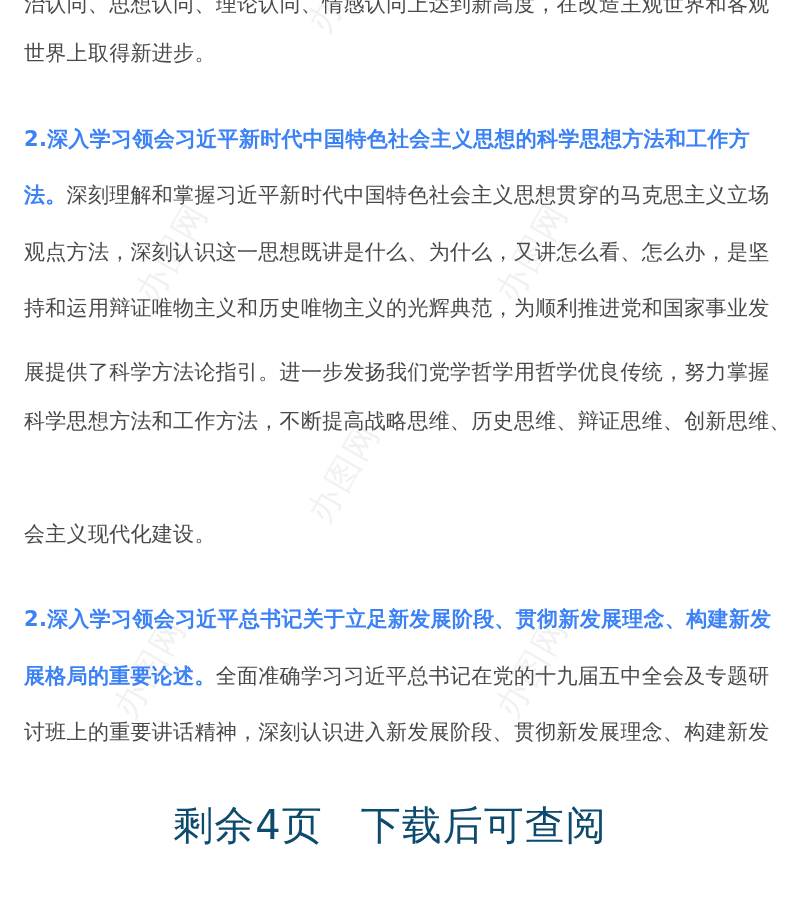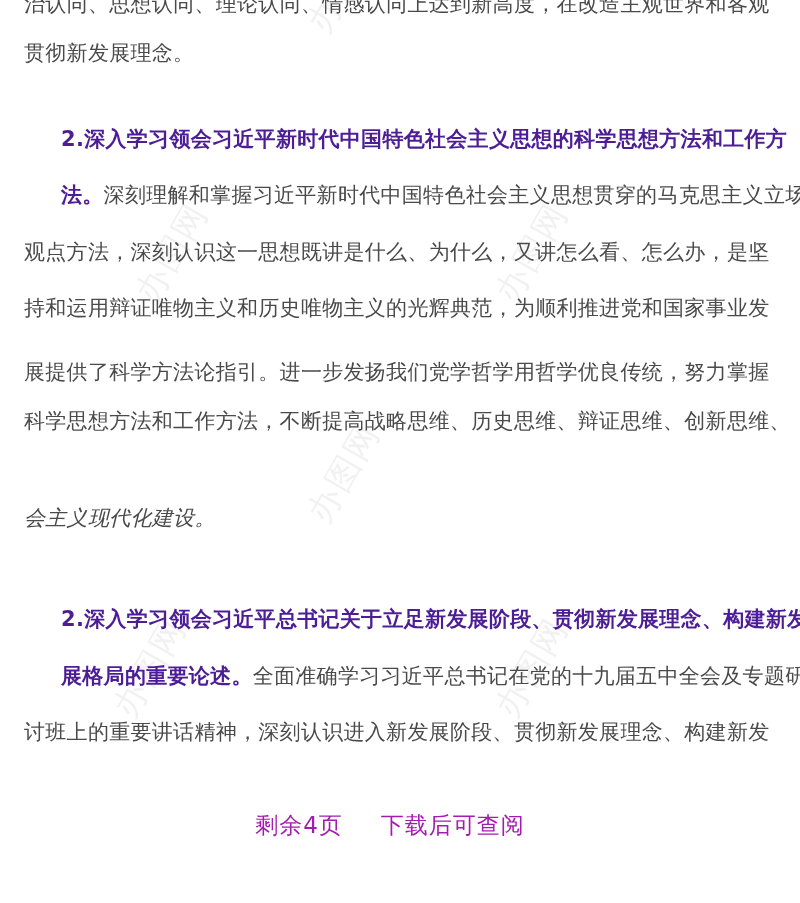--- a/index.html
+++ b/index.html
@@ -28,43 +28,42 @@
       left: 24px;
       width: 756px;
       font-size: 21px;
       line-height: 30px;
       white-space: nowrap;
       letter-spacing: 0.3px;
       color: #4a4a4a;
     }
     .line b {
       font-weight: bold;
-      color: #4c1d95;
-      margin-left: 37px;
+      color: #3b82f6;
     }
     .watermark {
       position: absolute;
       font-size: 34px;
       color: rgba(0,0,0,0.055);
       transform: rotate(-60deg);
       transform-origin: center center;
       white-space: nowrap;
       pointer-events: none;
       letter-spacing: 2px;
       font-weight: normal;
     }
     .footer-note {
       position: absolute;
       left: 0;
       top: 803px;
       width: 780px;
       text-align: center;
-      font-size: 23px;
+      font-size: 40px;
       line-height: 44px;
-      color: #a21caf;
+      color: #0c4a6e;
       letter-spacing: 1px;
     }
     .footer-note .gap {
       display: inline-block;
       width: 38px;
     }
   </style>
 </head>
 <body>
 
@@ -74,42 +73,42 @@
   <div class="watermark" style="left:478px; top:230px;">办图网</div>
   <div class="watermark" style="left:290px; top:450px;">办图网</div>
   <div class="watermark" style="left:96px; top:645px;">办图网</div>
   <div class="watermark" style="left:478px; top:645px;">办图网</div>
   <div class="watermark" style="left:290px; top:-40px;">办图网</div>
 
   <div class="line" style="top:-11px;">
     <span>治认同、思想认同、理论认同、情感认同上达到新高度，在改造主观世界和客观</span>
   </div>
   <div class="line" style="top:38px;">
-    <span>贯彻新发展理念。</span>
+    <span>世界上取得新进步。</span>
   </div>
 
   <div class="line" style="top:124px;">
     <b>2.深入学习领会习近平新时代中国特色社会主义思想的科学思想方法和工作方</b><span></span>
   </div>
   <div class="line" style="top:180px;">
     <b>法。</b><span>深刻理解和掌握习近平新时代中国特色社会主义思想贯穿的马克思主义立场</span>
   </div>
   <div class="line" style="top:293px;">
     <span>持和运用辩证唯物主义和历史唯物主义的光辉典范，为顺利推进党和国家事业发</span>
   </div>
   <div class="line" style="top:237px;">
     <span>观点方法，深刻认识这一思想既讲是什么、为什么，又讲怎么看、怎么办，是坚</span>
   </div>
   <div class="line" style="top:350px;margin-top:7px;">
     <span>展提供了科学方法论指引。进一步发扬我们党学哲学用哲学优良传统，努力掌握</span>
   </div>
   <div class="line" style="top:406px;">
     <span>科学思想方法和工作方法，不断提高战略思维、历史思维、辩证思维、创新思维、</span>
   </div>
-  <div class="line" style="top:503px;font-style:italic;">
+  <div class="line" style="top:519px;">
     <span>会主义现代化建设。</span>
   </div>
 
   <div class="line" style="top:604px;">
     <b>2.深入学习领会习近平总书记关于立足新发展阶段、贯彻新发展理念、构建新发</b><span></span>
   </div>
   <div class="line" style="top:661px;">
     <b>展格局的重要论述。</b><span>全面准确学习习近平总书记在党的十九届五中全会及专题研</span>
   </div>
   <div class="line" style="top:717px;">

